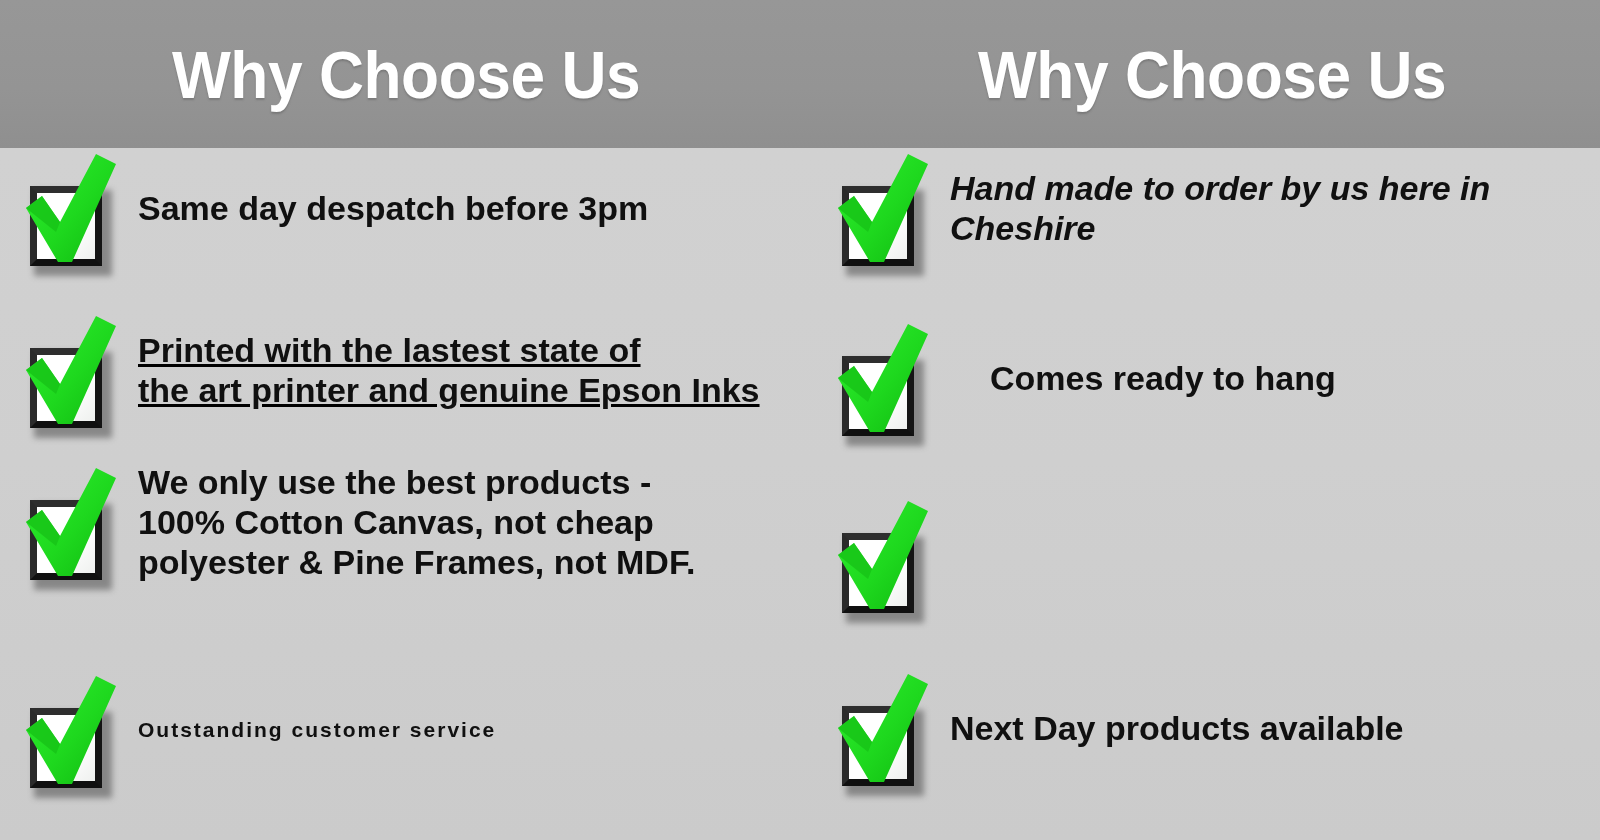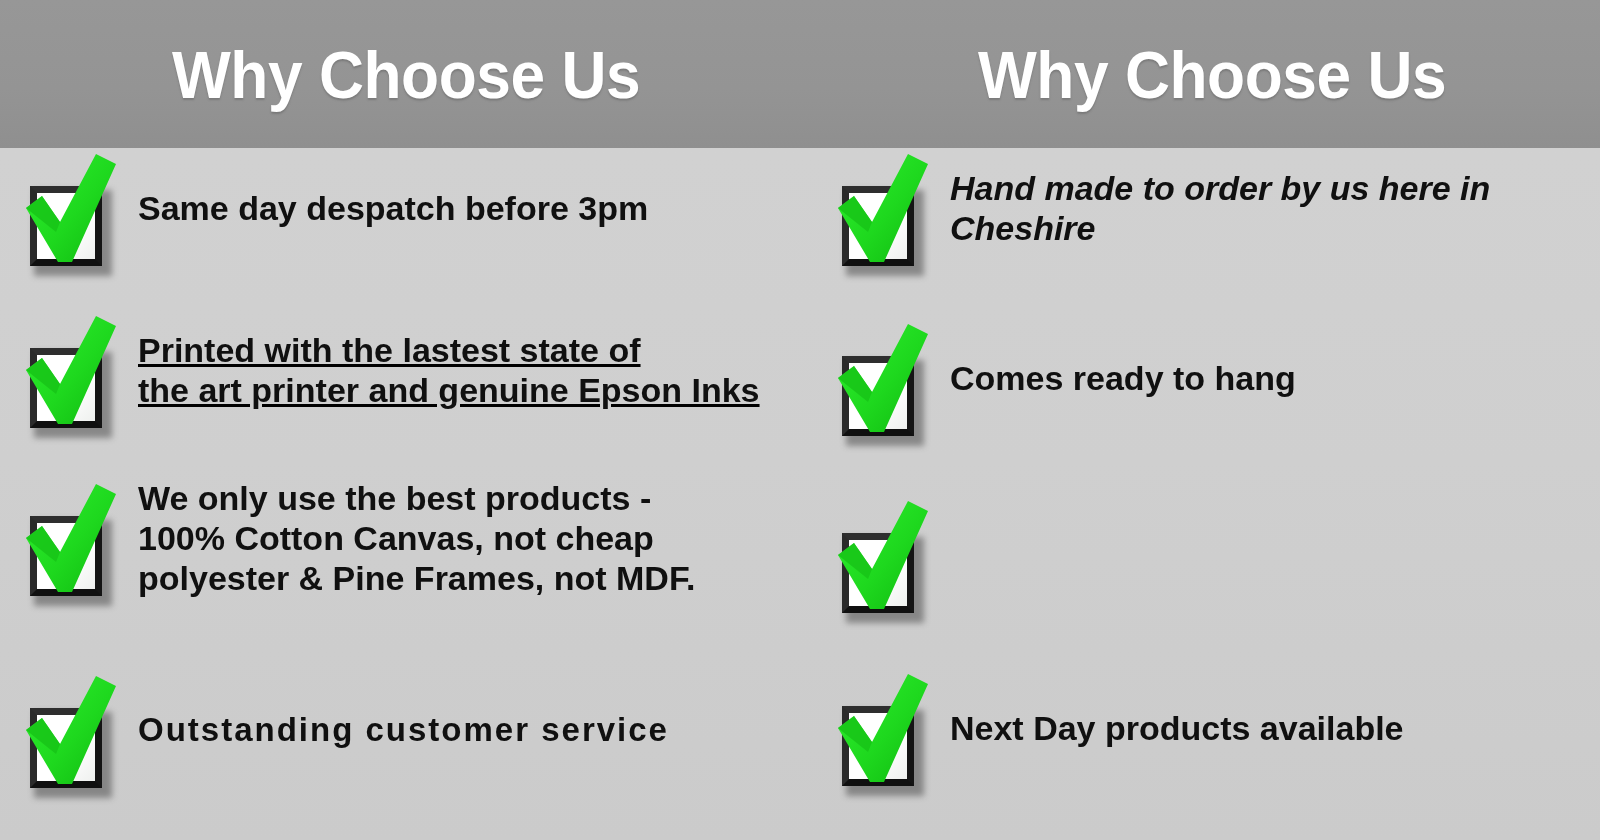--- a/index.html
+++ b/index.html
@@ -134,21 +134,21 @@
     font-family: "Liberation Sans Narrow", "Liberation Sans", sans-serif;
     font-weight: bold;
     font-size: 34px;
     line-height: 1.18;
     letter-spacing: 0px;
     white-space: pre-line;
     margin-left: 18px;
   }
   .feature-text.wide-track {
     letter-spacing: 2.0px;
-    font-size: 33px;
+    font-size: 21px;
     text-align: center;
   }
 </style>
 </head>
 <body>
 
 <div id="banner">
 
   <div id="header-band">
     <div class="header-half left">
@@ -197,21 +197,21 @@
               </linearGradient>
             </defs>
             <path d="M6,56 L22,44 L40,70 L76,2 L96,12 L52,110 L38,110 Z" fill="url(#gL2)"></path>
             <path d="M6,56 L22,44 L40,70 L36,80 Z" fill="#17c417" opacity="0.85"></path>
           </svg>
         </div>
         <div class="feature-text">Printed with the lastest state of
 the art printer and genuine Epson Inks</div>
       </div>
 
-      <div class="feature-row" style="top: 318px; margin-top: 16px;">
+      <div class="feature-row" style="top: 318px;">
         <div class="check-icon">
           <div class="box-shadow"></div>
           <div class="box"></div>
           <div class="box-inner-sheen"></div>
           <svg viewBox="0 0 100 112" xmlns="http://www.w3.org/2000/svg">
             <defs>
               <linearGradient id="gL3" x1="0" y1="0" x2="1" y2="1">
                 <stop offset="0%" stop-color="#2ff02f"></stop>
                 <stop offset="55%" stop-color="#1ed81e"></stop>
                 <stop offset="100%" stop-color="#0fb80f"></stop>
@@ -264,21 +264,21 @@
               </linearGradient>
             </defs>
             <path d="M6,56 L22,44 L40,70 L76,2 L96,12 L52,110 L38,110 Z" fill="url(#gR1)"></path>
             <path d="M6,56 L22,44 L40,70 L36,80 Z" fill="#17c417" opacity="0.85"></path>
           </svg>
         </div>
         <div class="feature-text">Hand made to order by us here in
 Cheshire</div>
       </div>
 
-      <div class="feature-row" style="top: 178px;">
+      <div class="feature-row" style="top: 178px; gap: 40px;">
         <div class="check-icon">
           <div class="box-shadow"></div>
           <div class="box"></div>
           <div class="box-inner-sheen"></div>
           <svg viewBox="0 0 100 112" xmlns="http://www.w3.org/2000/svg">
             <defs>
               <linearGradient id="gR2" x1="0" y1="0" x2="1" y2="1">
                 <stop offset="0%" stop-color="#2ff02f"></stop>
                 <stop offset="55%" stop-color="#1ed81e"></stop>
                 <stop offset="100%" stop-color="#0fb80f"></stop>

